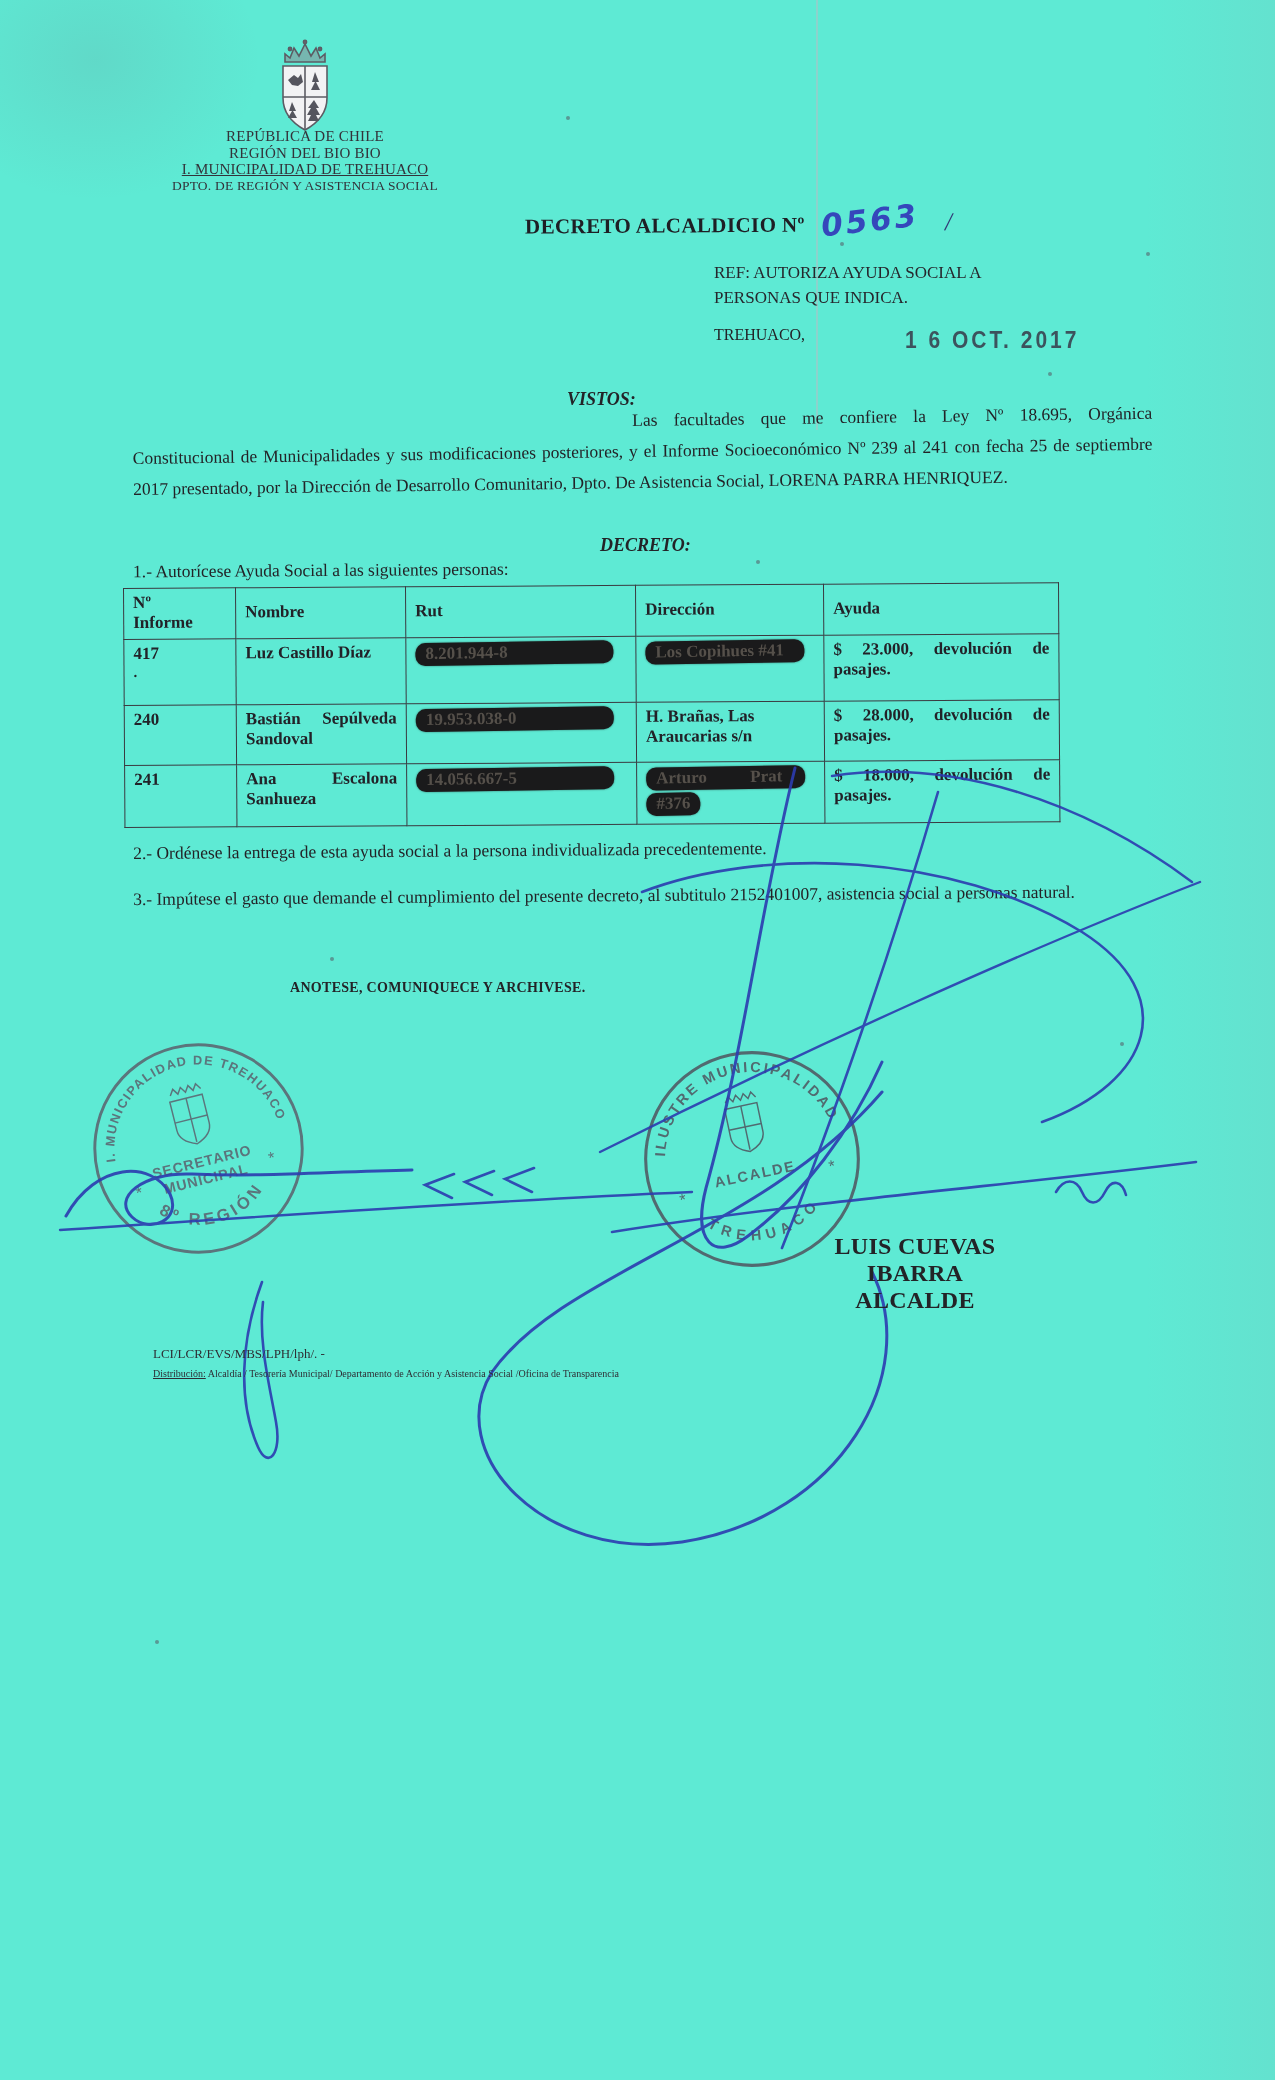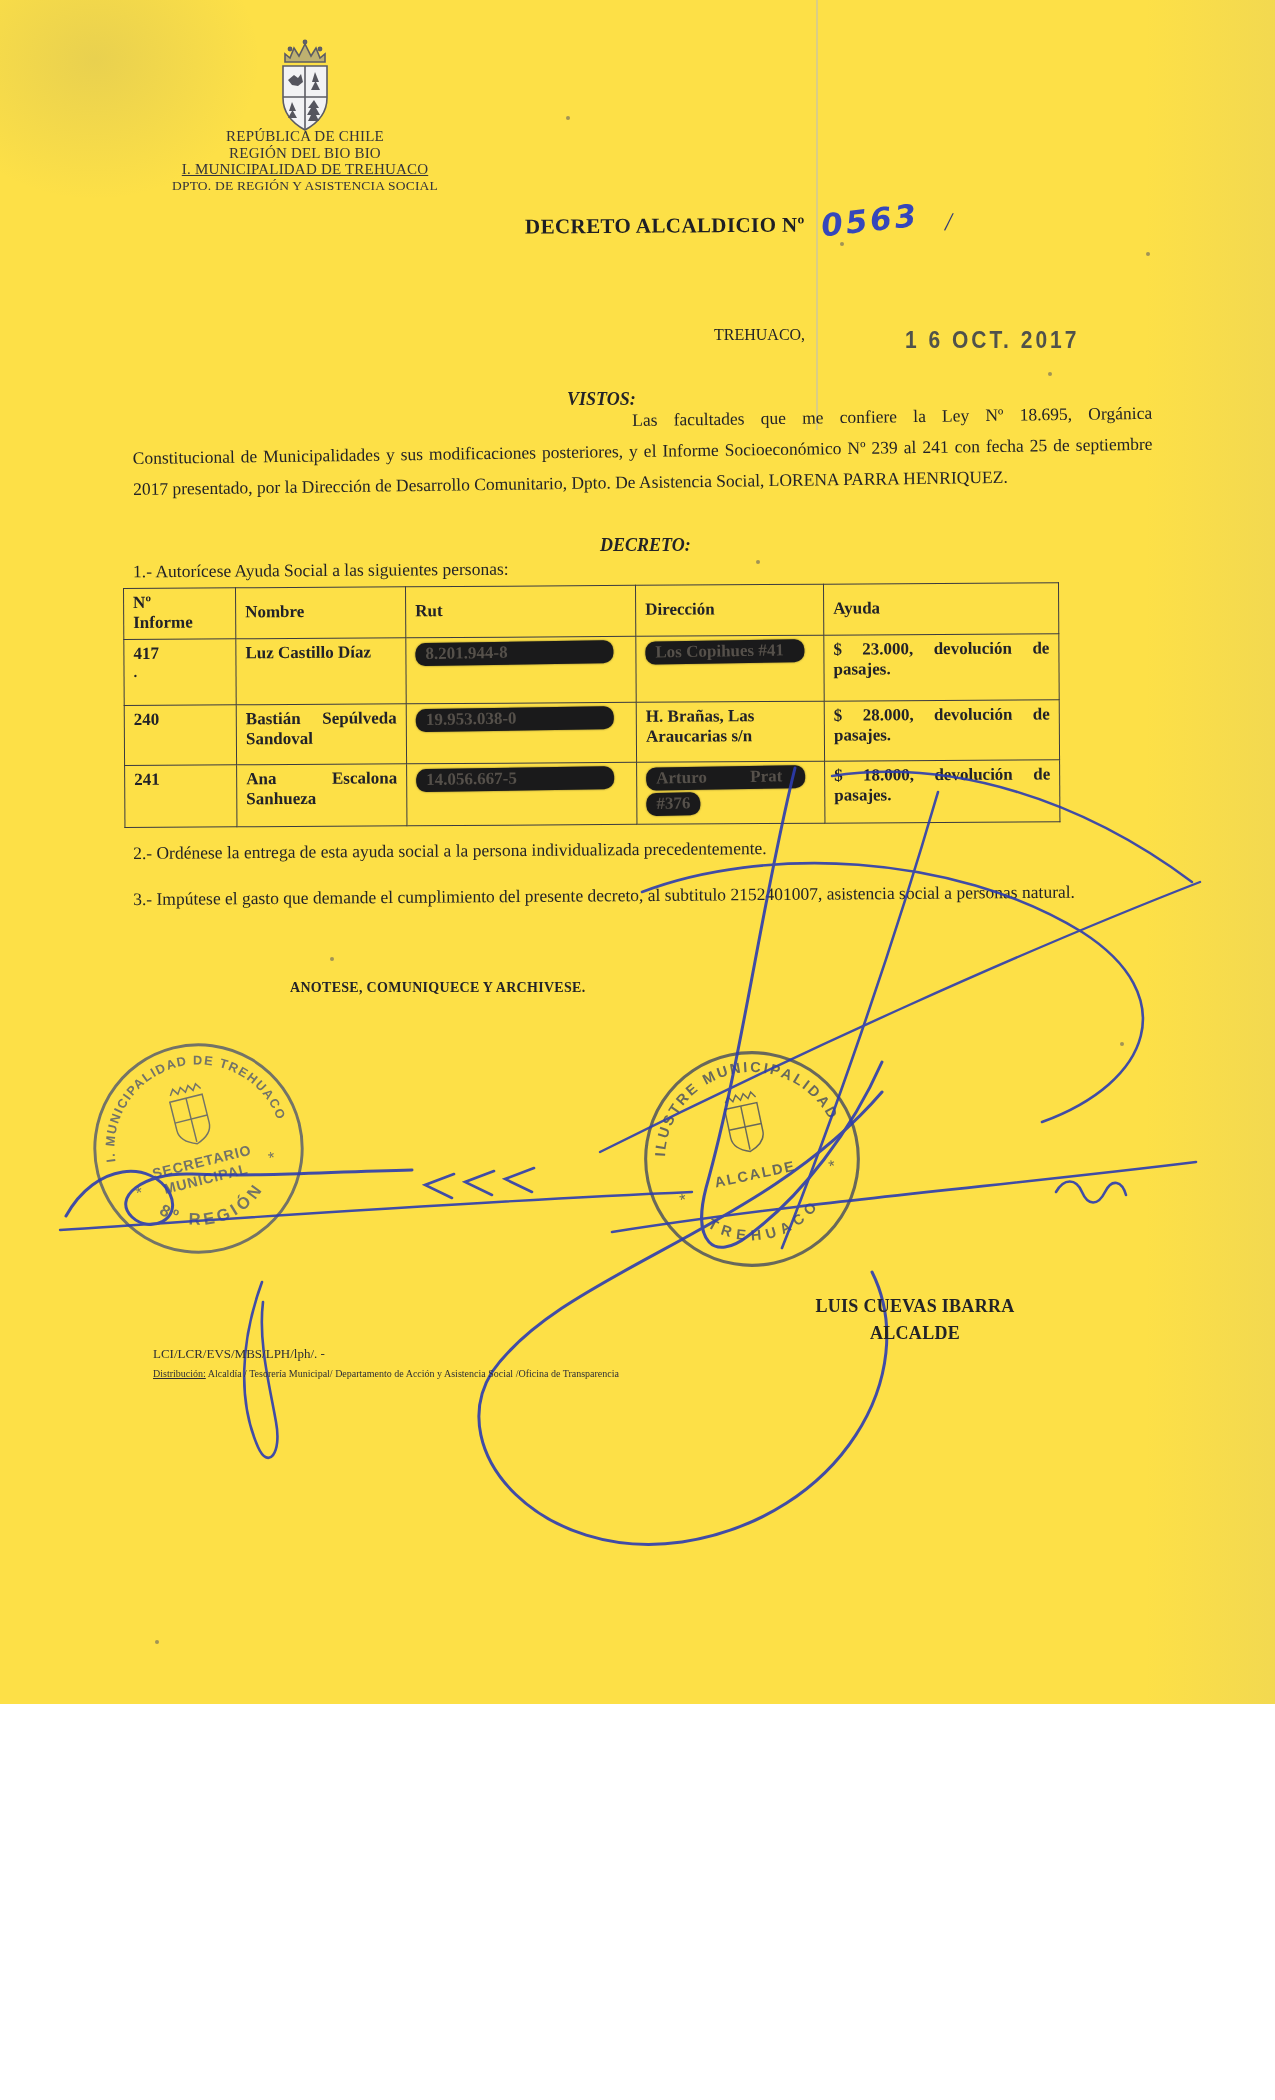--- a/index.html
+++ b/index.html
@@ -1,17 +1,17 @@
 <!DOCTYPE html>
 <html><head>
 <meta charset="utf-8">
 <style>
   html,body{margin:0;padding:0;background:#ffffff;}
   .page{
-    position:relative;width:1275px;height:1704px;background:#fde047;
+    position:relative;width:1275px;height:2080px;background:#5eead4;
     font-family:"Liberation Serif",serif;color:#232327;overflow:hidden;
   }
   
   .edge-shade-right{position:absolute;right:0;top:0;width:130px;height:100%;
     background:linear-gradient(to right,rgba(150,152,160,0),rgba(150,152,160,0.10));}
   .corner-blotch{position:absolute;left:-70px;top:-80px;width:330px;height:280px;border-radius:50%;
     background:radial-gradient(closest-side,rgba(110,115,128,0.14),rgba(110,115,128,0));}
   .fold-line{position:absolute;left:816px;top:0;width:2px;height:430px;background:rgba(185,188,196,0.5);}
   .speck{position:absolute;width:4px;height:4px;border-radius:50%;background:rgba(85,86,96,0.55);}
   
@@ -57,21 +57,21 @@
     line-height:39px;text-align:justify;transform:rotate(-0.45deg);transform-origin:left top;}
   .closing-line{position:absolute;left:290px;top:980px;font-size:14px;font-weight:bold;letter-spacing:0.3px;}
   
   .stamp{position:absolute;opacity:0.85;}
   .stamp-left{left:86px;top:1036px;transform:rotate(-14deg);}
   .stamp-right{left:636px;top:1043px;transform:rotate(-12deg);}
   .stamp text{font-family:"Liberation Sans",sans-serif;}
   
   .signature-ink{position:absolute;left:0;top:0;pointer-events:none;}
   .sig-left{position:absolute;left:187px;top:1220px;font-size:18px;font-weight:bold;line-height:27px;letter-spacing:0.3px;}
-  .sig-right{position:absolute;left:800px;top:1293px;width:230px;font-size:18px;font-weight:bold;line-height:27px;
+  .sig-right{position:absolute;left:800px;top:1233px;width:230px;font-size:24px;font-weight:bold;line-height:27px;
     letter-spacing:0.3px;text-align:center;}
   
   .footer-initials{position:absolute;left:153px;top:1346px;font-size:13px;color:#2e2e34;}
   .footer-distribution{position:absolute;left:153px;top:1368px;font-size:10px;color:#2e2e34;}
   .u{text-decoration:underline;}
 </style>
 </head>
 <body>
 
 <div class="page">
@@ -112,20 +112,24 @@
     <div class="lh-line lh-underline">I. MUNICIPALIDAD DE TREHUACO</div>
     <div class="lh-line small">DPTO. DE REGIÓN Y ASISTENCIA SOCIAL</div>
   </div>
 
   <div class="title-row">
     <span class="title-label">DECRETO ALCALDICIO Nº</span>
     <span class="hand-number">0563</span>
     <span class="hand-slash">/</span>
   </div>
 
+  <div class="ref-block">
+    <div>REF: AUTORIZA AYUDA SOCIAL A</div>
+    <div>PERSONAS QUE INDICA.</div>
+  </div>
   <div class="place-label">TREHUACO,</div>
   <div class="date-stamp">1 6 OCT. 2017</div>
 
   <div class="vistos-heading">VISTOS:</div>
   <p class="vistos-body">Las facultades que me confiere la Ley Nº 18.695, Orgánica Constitucional de Municipalidades y sus modificaciones posteriores, y el Informe Socioeconómico Nº 239 al 241 con fecha 25 de septiembre 2017 presentado, por la Dirección de Desarrollo Comunitario, Dpto. De Asistencia Social, LORENA PARRA HENRIQUEZ.</p>
 
   <div class="decreto-heading">DECRETO:</div>
   <div class="decree-item1">1.- Autorícese Ayuda Social a las siguientes personas:</div>
 
   <table class="decree-table">

